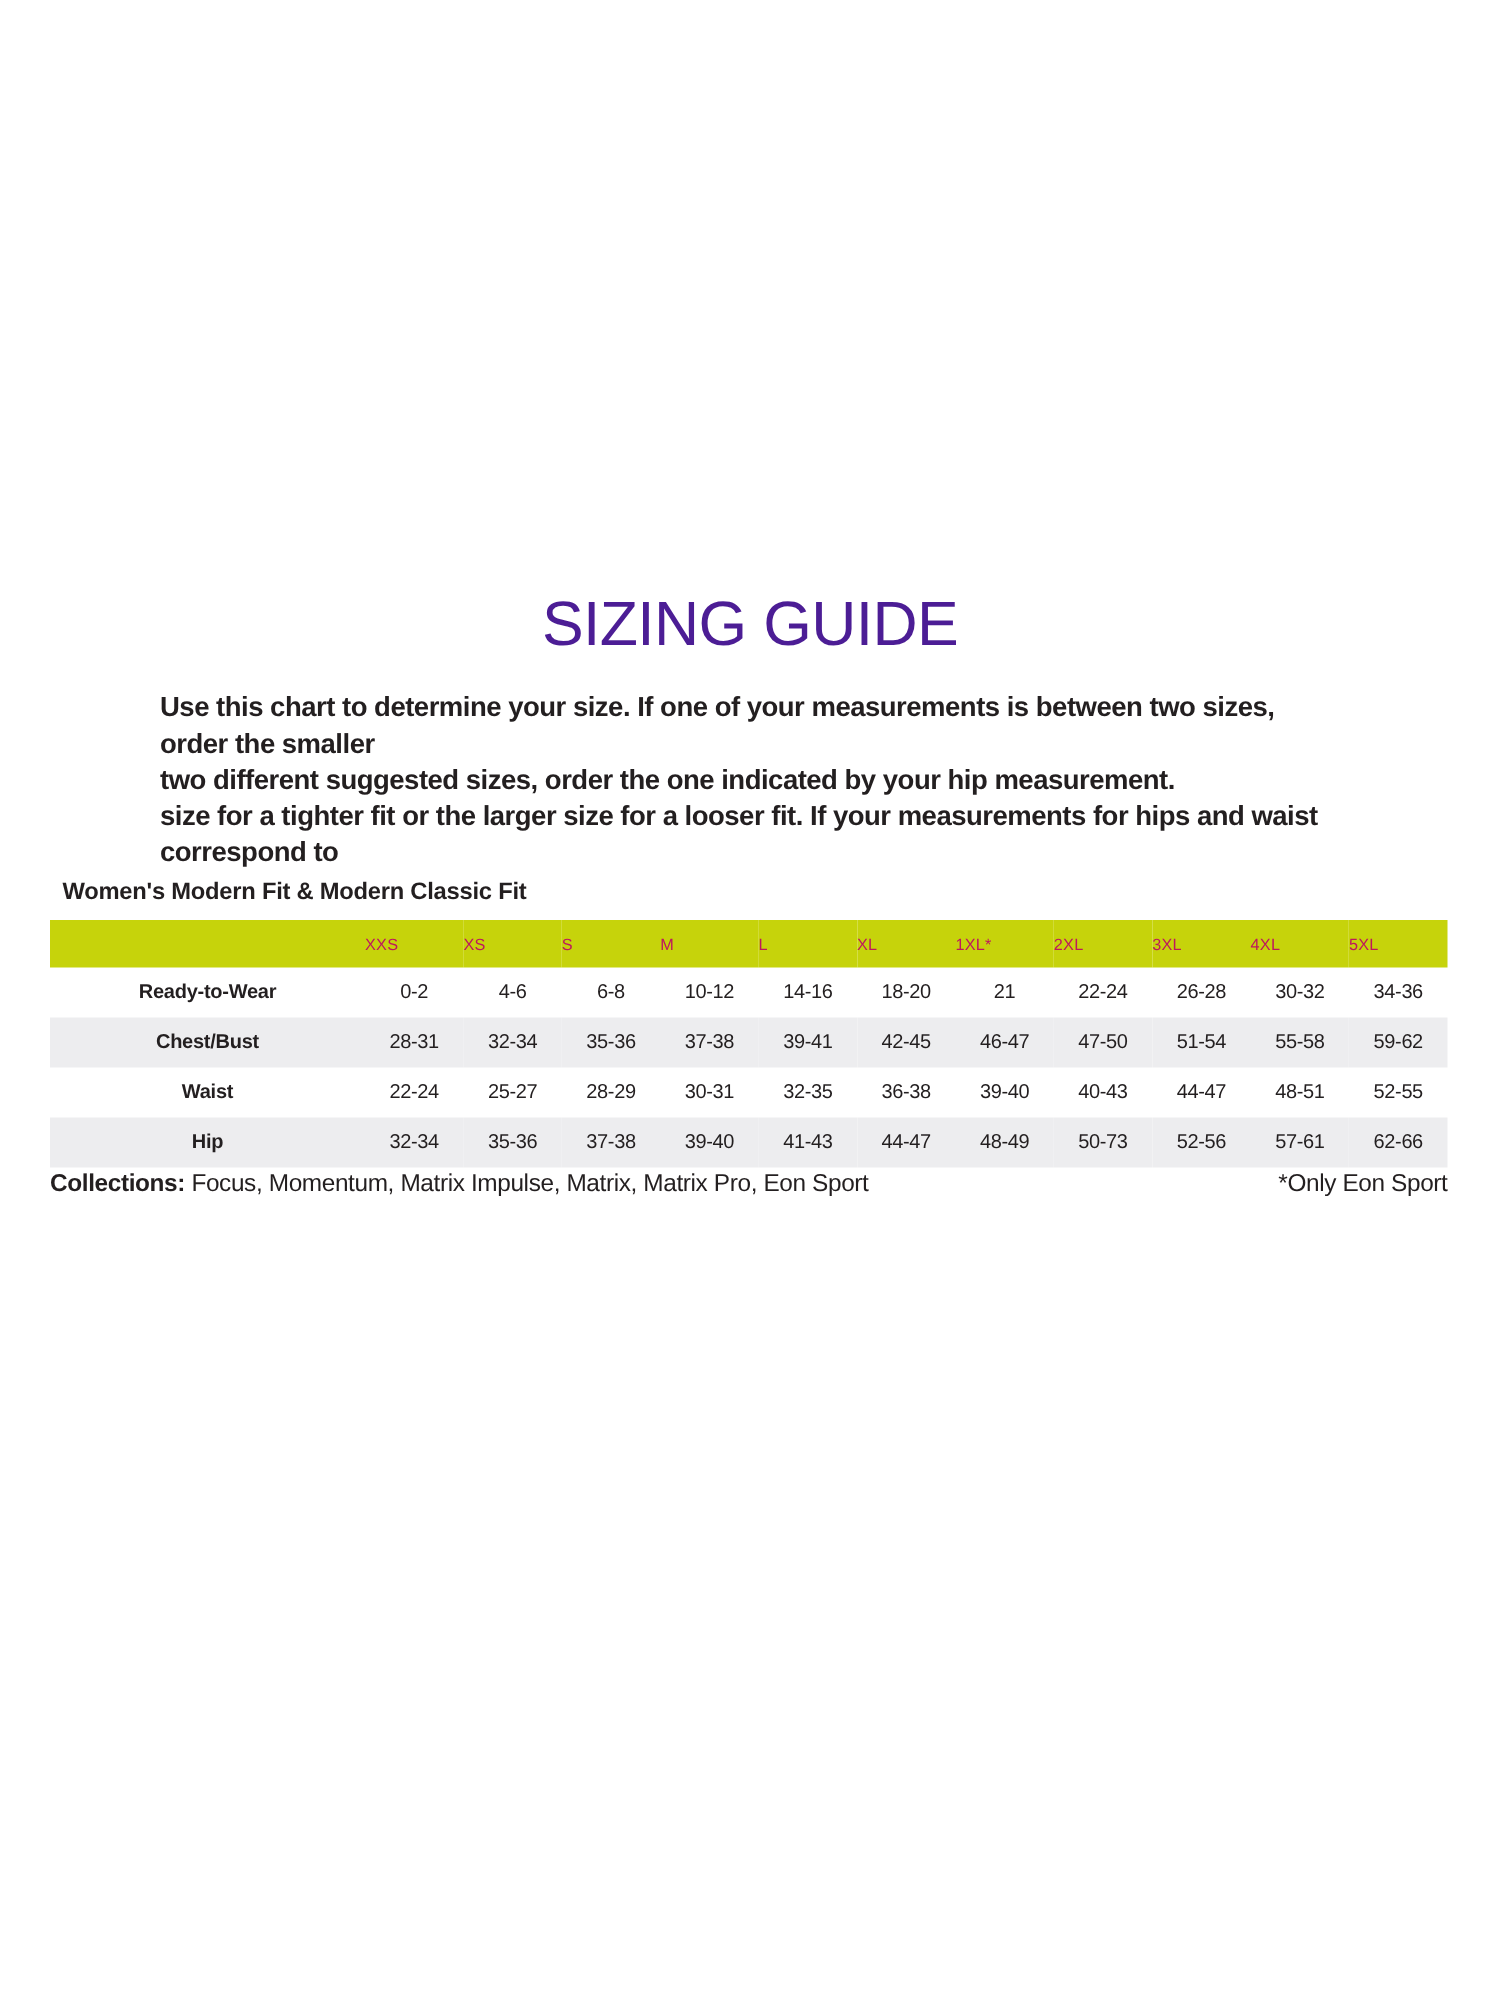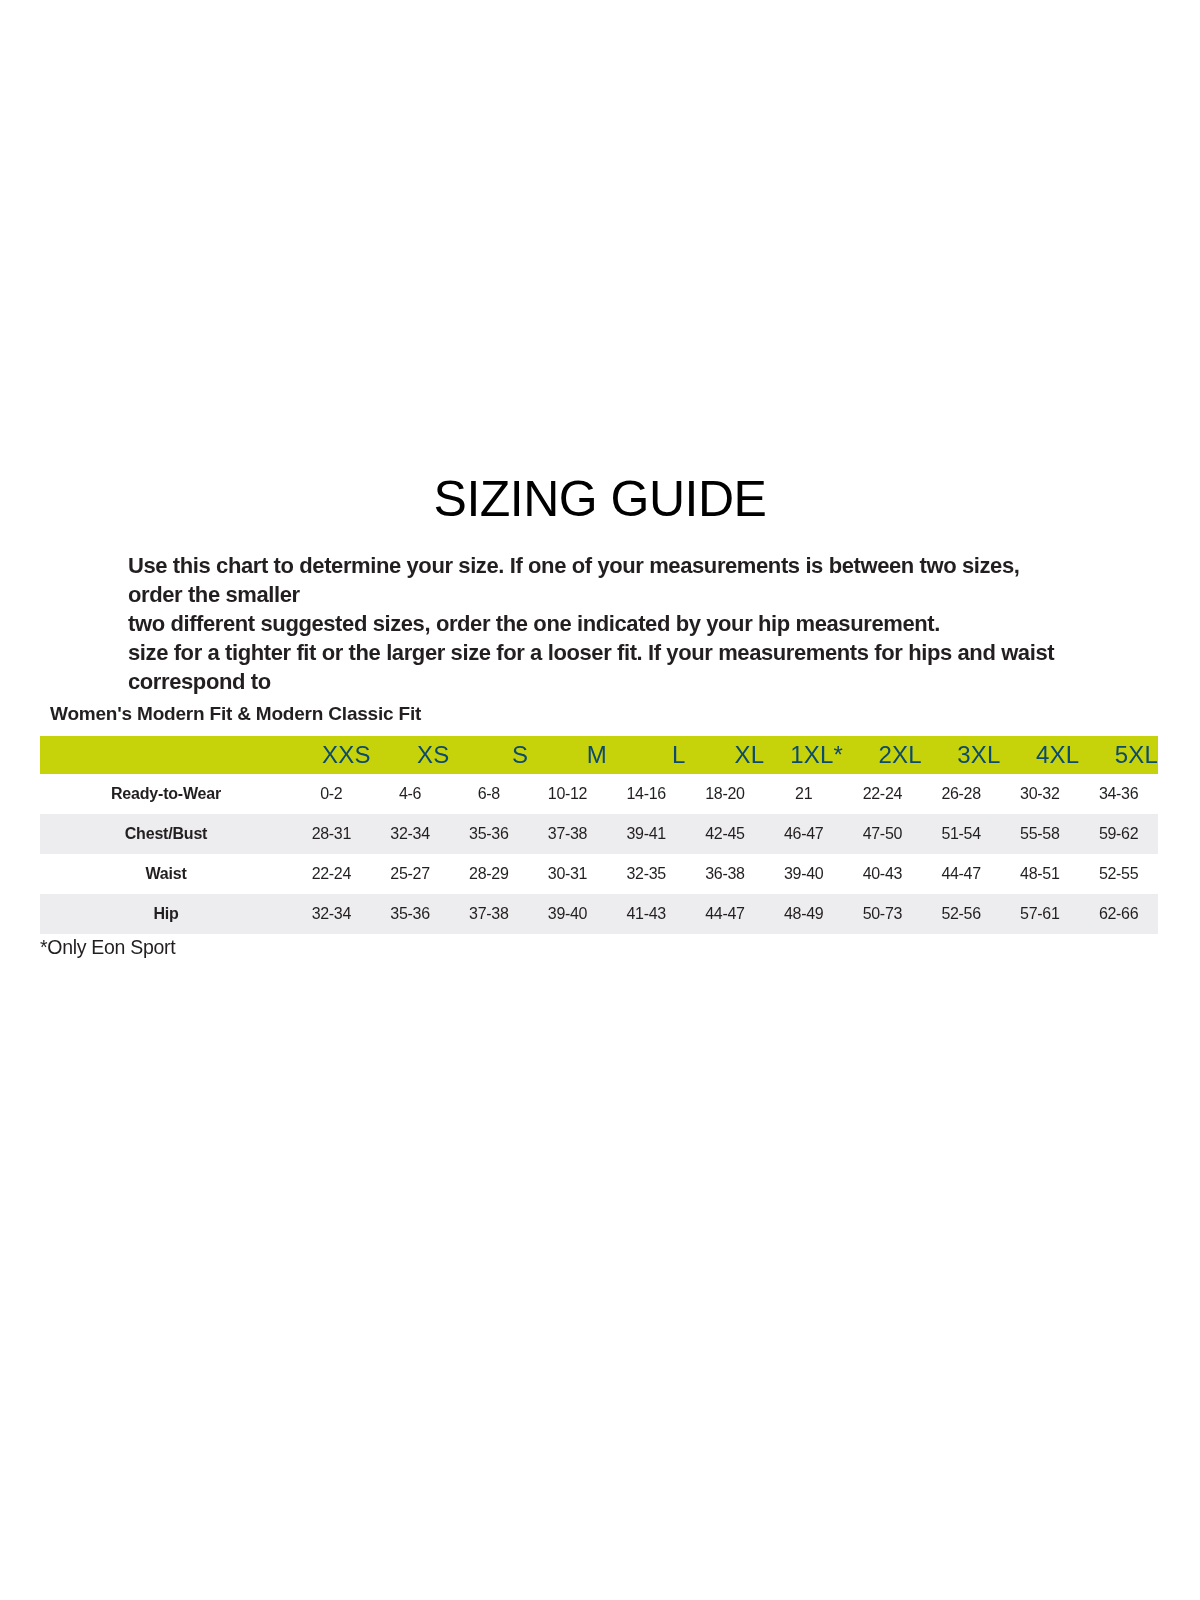--- a/index.html
+++ b/index.html
@@ -14,21 +14,21 @@
 
   .title {
     position: absolute;
     top: 470px; left: 0;
     width: 100%;
     margin: 0;
     text-align: center;
     font-size: 50px;
     font-weight: 400;
     letter-spacing: -0.5px;
-    color: #000000;
+    color: #4c1d95;
   }
 
   .intro {
     position: absolute;
     top: 551px; left: 128px;
     width: 940px;
     font-size: 22px;
     font-weight: 700;
     letter-spacing: -0.4px;
     line-height: 29px;
@@ -49,25 +49,25 @@
     position: absolute;
     top: 736px; left: 40px;
     width: 1118px;
     border-collapse: collapse;
     table-layout: fixed;
     font-size: 20px;
   }
   .size-table col.label-col { width: 252px; }
   .size-table thead th {
     background: var(--accent, #c6d30b);
-    color: #0c4a6e;
+    color: #be185d;
     font-weight: 400;
-    font-size: 24px;
+    font-size: 13px;
     height: 38px;
-    text-align: right;
+    text-align: left;
     padding: 0;
     letter-spacing: 0.2px;
   }
   .size-table tbody td {
     height: 40px;
     text-align: center;
     padding: 0;
     font-weight: 400;
     font-size: 16px;
     letter-spacing: -0.3px;
@@ -192,16 +192,20 @@
           <td>48-49</td>
           <td>50-73</td>
           <td>52-56</td>
           <td>57-61</td>
           <td>62-66</td>
         </tr>
       </tbody>
   </table>
 
   <div class="footer">
+    <div>
+      <span class="bold">Collections:</span>
+      <span class="collections-list">Focus, Momentum, Matrix Impulse, Matrix, Matrix Pro, Eon Sport</span>
+    </div>
     <div class="footnote">*Only Eon Sport</div>
   </div>
 
 </div>
 
 </body></html>

